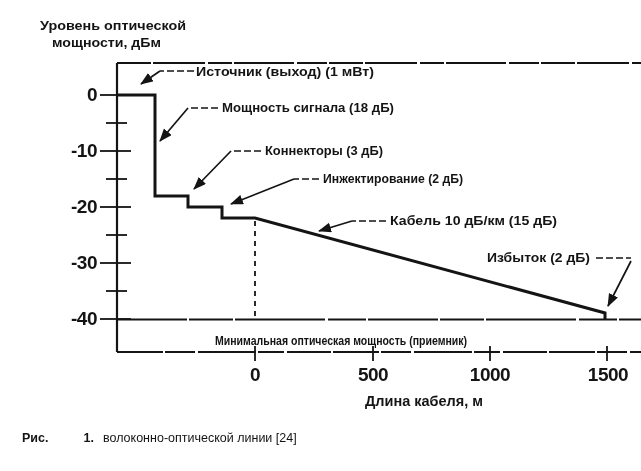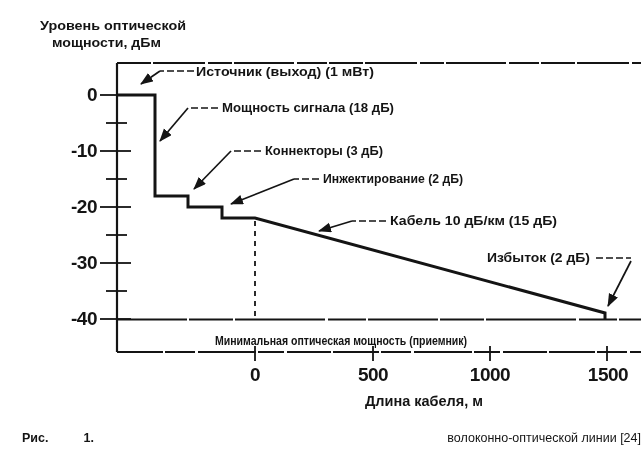--- a/index.html
+++ b/index.html
@@ -26,21 +26,21 @@
   }
   .cap-label{
     font-weight:bold;width:72px;flex:0 0 72px;display:flex;
     justify-content:space-between;padding-right:9px;
   }
   .cap-body{flex:1;min-width:0;}
   .cap-line1{
     white-space:nowrap;overflow:hidden;
     text-align:justify;text-align-last:justify;
   }
-  .cap-line2{text-align:right;}
+  .cap-line2{text-align:left;}
 </style>
 </head>
 <body>
 
 
 
 <svg width="641" height="425" viewBox="0 0 641 425">
   <defs>
     <marker id="arr" markerUnits="userSpaceOnUse" markerWidth="14" markerHeight="11" refX="12" refY="5" orient="auto">
       <path d="M0,0 L13,5 L0,10 Z" fill="#141414"></path>

